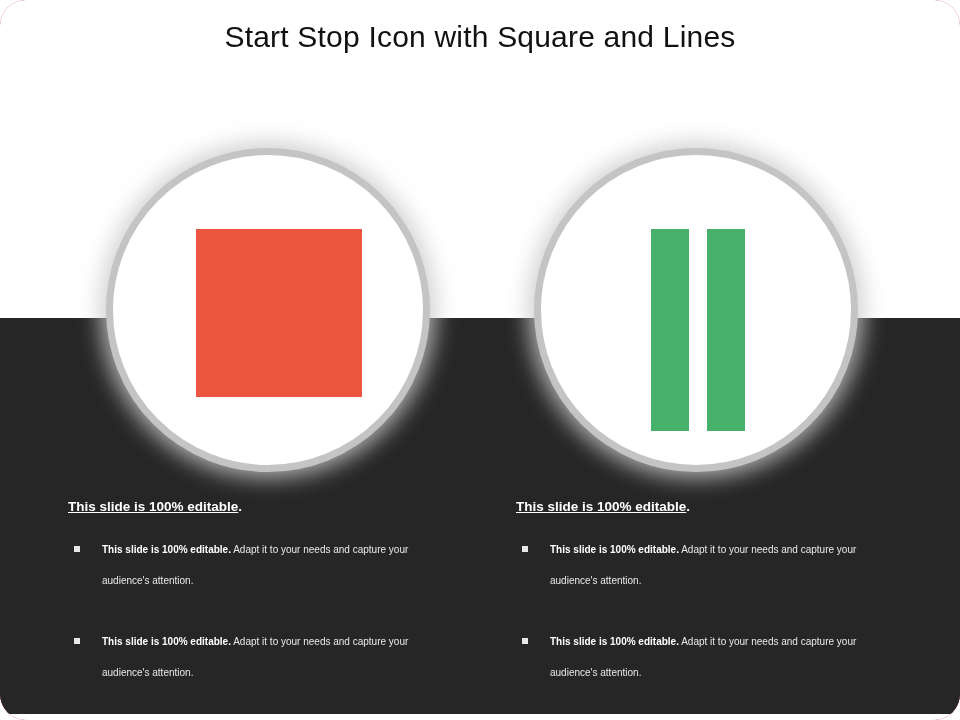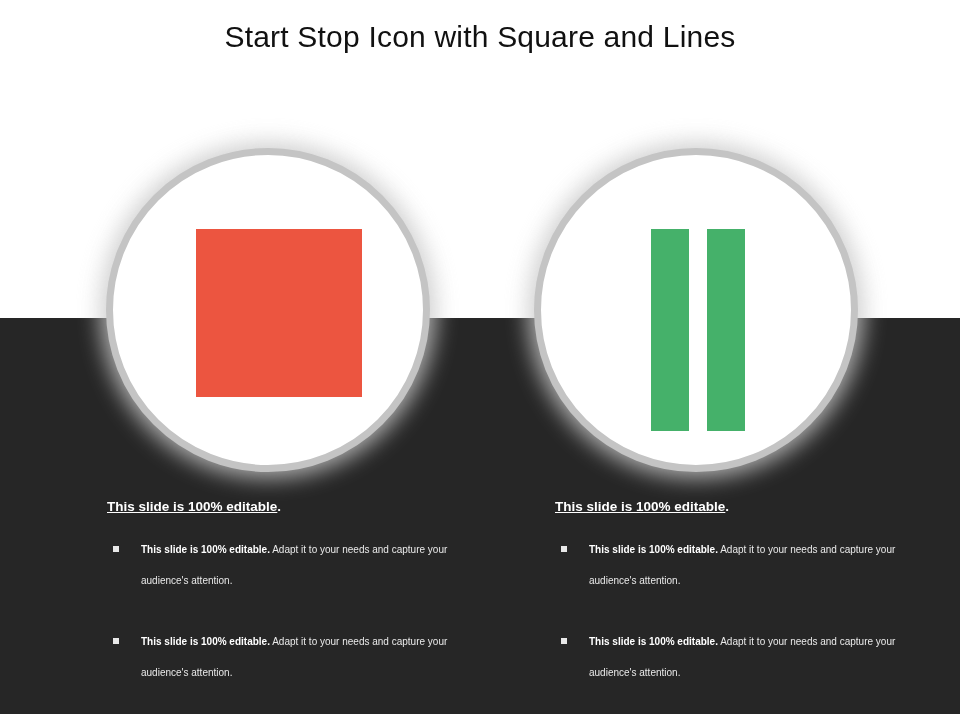--- a/index.html
+++ b/index.html
@@ -10,20 +10,21 @@
   body {
     font-family: "Liberation Sans", sans-serif;
   }
 
   #slide {
     position: relative;
     width: 960px;
     height: 720px;
     overflow: hidden;
     background: #be185d;
+    border-radius: 26px;
   }
 
   
   .band-top {
     position: absolute;
     left: 0; top: 0;
     width: 960px; height: 318px;
     background: #ffffff;
   }
   .band-bottom {
@@ -105,21 +106,20 @@
     height: 202px;
     background: #45b16a;
   }
 
   
   .text-col {
     position: absolute;
     top: 498px;
     width: 380px;
     color: #f2f2f2;
-    margin-left: 39px;
   }
   .text-col.left  { left: 68px; }
   .text-col.right { left: 516px; }
 
   .col-heading {
     font-size: 13.5px;
     font-weight: bold;
     line-height: 18px;
     color: #ffffff;
     margin-bottom: 18px;

